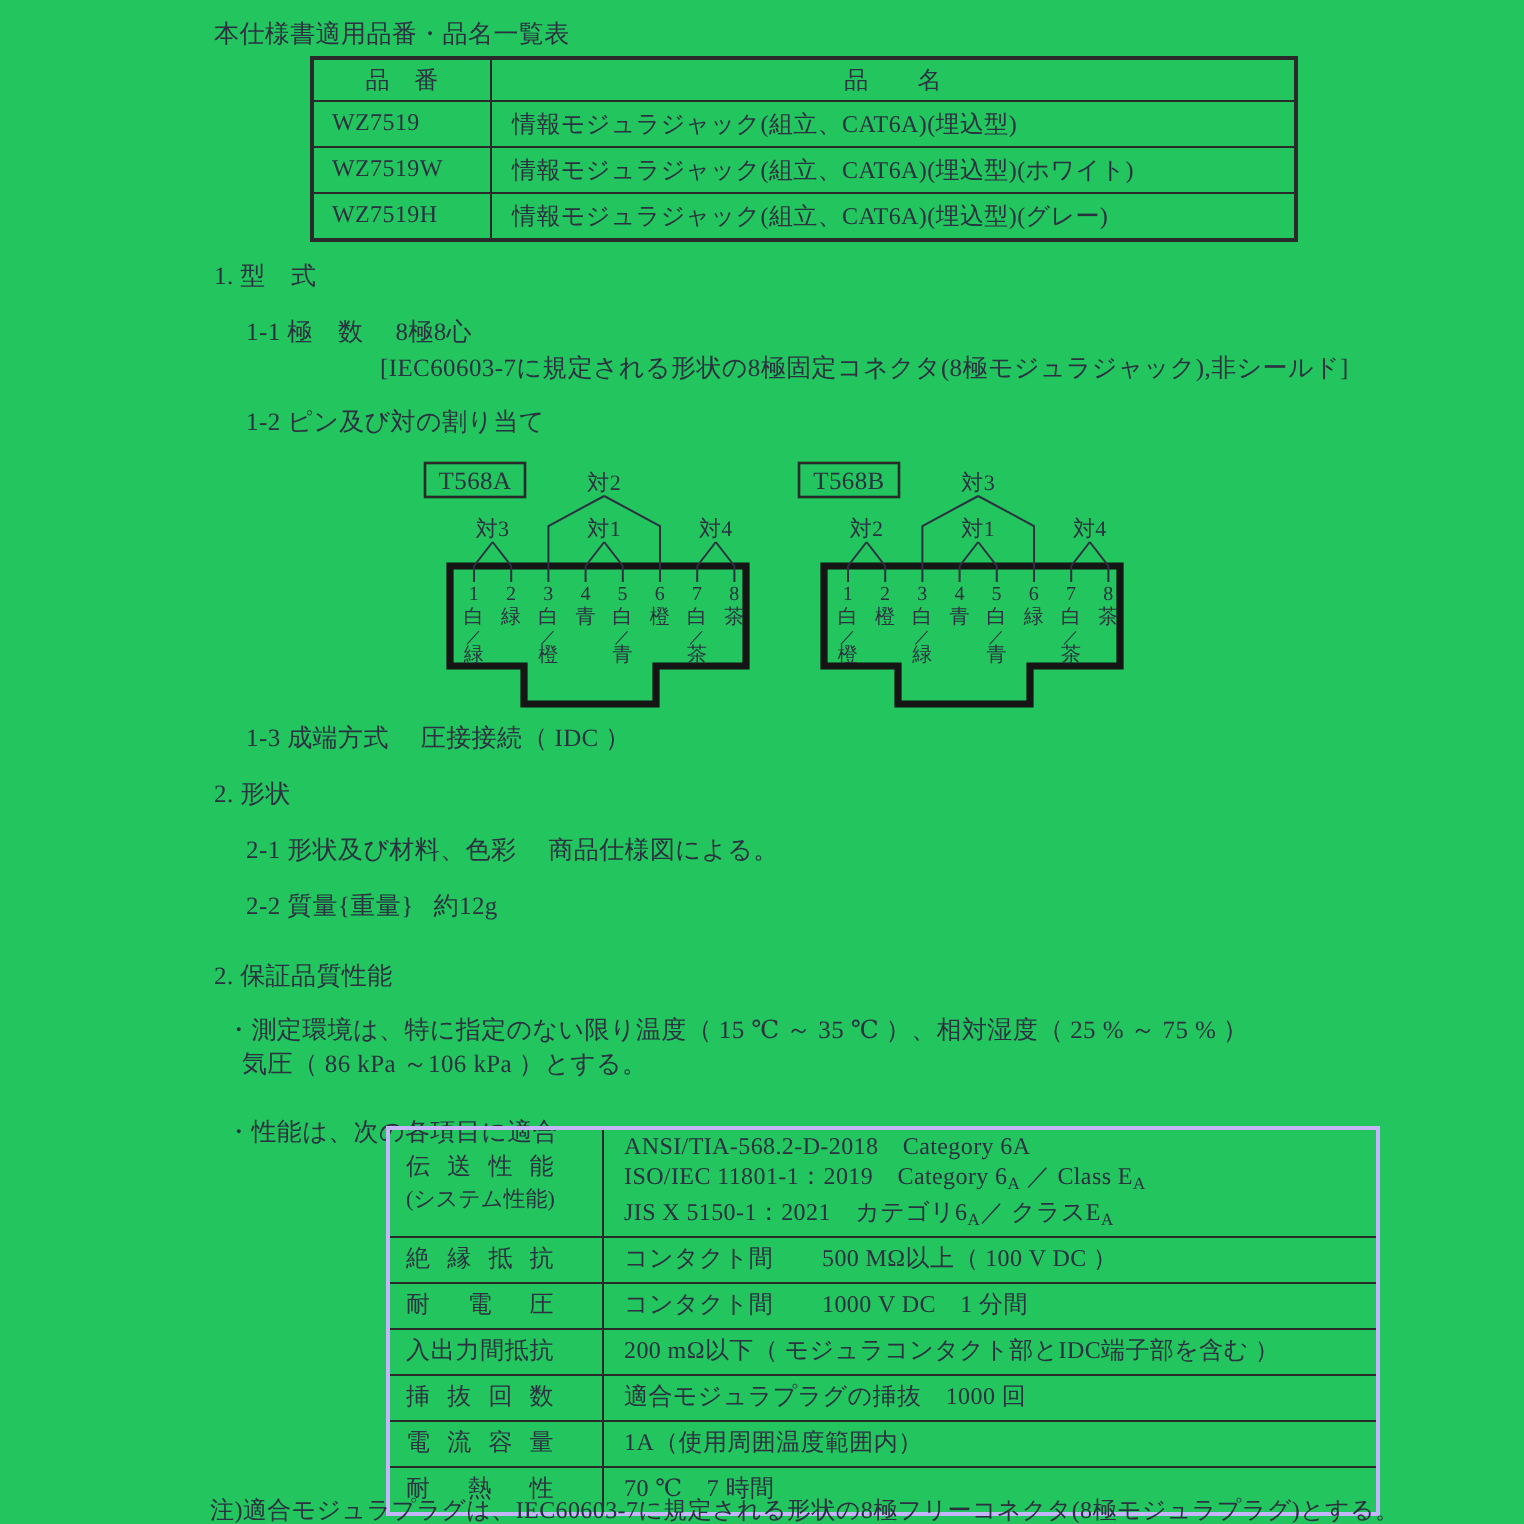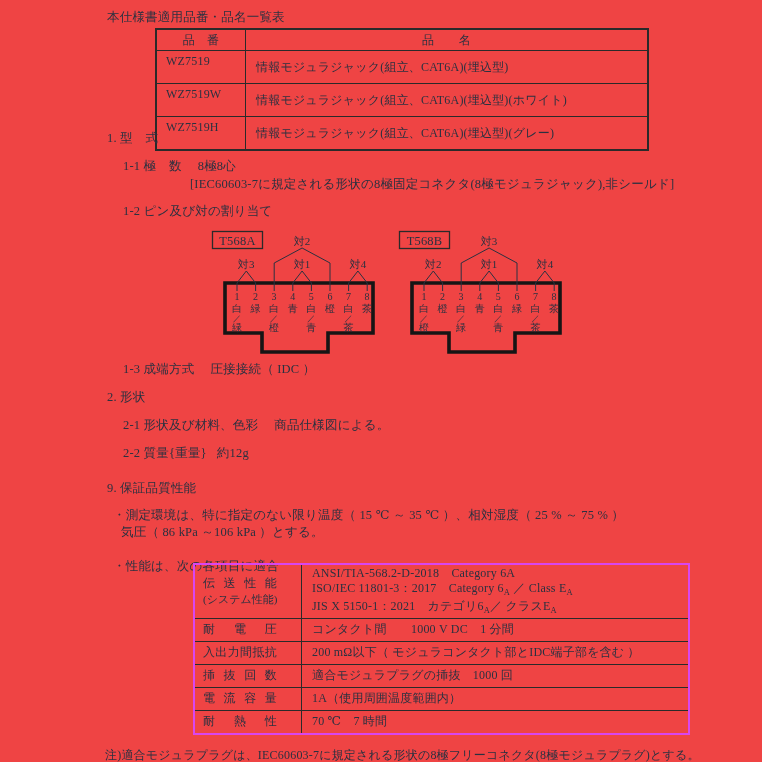--- a/index.html
+++ b/index.html
@@ -1,36 +1,36 @@
 <!DOCTYPE html>
 <html><head>
 <meta charset="utf-8">
 <style>
   html,body{margin:0;padding:0;background:#ffffff;}
   .page{
-    position:relative;width:762px;height:762px;background:#ef4444;overflow:hidden;
+    position:relative;width:762px;height:762px;background:#22c55e;overflow:hidden;
     font-family:"Liberation Serif","DejaVu Serif",serif;
     color:#2b3140;font-size:12.5px;letter-spacing:0.2px;
   }
   .abs{position:absolute;white-space:nowrap;}
   .gap{display:inline-block;width:16px;}
   .gap-sm{display:inline-block;width:10px;}
 
   table{border-collapse:collapse;table-layout:fixed;}
   
   .ptable{width:489px;border:2px solid #2a2a2a;}
   .ptable td,.ptable th{border:1px solid #2a2a2a;height:20px;font-weight:normal;font-size:12px;overflow:hidden;}
   .ptable th{text-align:center;padding:0;}
-  .ptable td.num{width:88px;padding:0 0 12px 9px;text-align:left;}
+  .ptable td.num{width:88px;padding:0 0 2px 9px;text-align:left;}
   .ptable td.name{width:401px;padding:0 0 0 10px;text-align:left;}
   .ptable th.numh{width:88px;}
   .ptable th.nameh{width:401px;}
 
   
-  .perf{width:450px;border:2px solid #d946ef;}
+  .perf{width:450px;border:2px solid #c4b5fd;}
   .perf td{border:1px solid #2a2a2a;font-size:12px;vertical-align:middle;overflow:hidden;}
   .perf td.lab{width:90px;padding:1px 8px;}
   .perf td.val{width:360px;padding:1px 16px 1px 10px;}
   .perf tr.r1 td{height:44px;}
   .perf tr.rn td{height:20px;}
   .jlabel{text-align:justify;text-align-last:justify;width:74px;}
   .syslab{font-size:11px;letter-spacing:0;}
   .specline{line-height:14.5px;white-space:nowrap;}
   .subA{font-size:8.5px;vertical-align:-2.5px;}
 
@@ -164,38 +164,44 @@
   </div>
 
   <div class="abs" style="left:107px;top:389px;">2. 形状</div>
   <div class="abs" style="left:123px;top:417px;">
     <span>2-1 形状及び材料、色彩</span><span class="gap"></span><span>商品仕様図による。</span>
   </div>
   <div class="abs" style="left:123px;top:445px;">
     <span>2-2 質量{重量}</span><span class="gap-sm"></span><span>約12g</span>
   </div>
 
-  <div class="abs" style="left:107px;top:480px;">9. 保証品質性能</div>
+  <div class="abs" style="left:107px;top:480px;">2. 保証品質性能</div>
   <div class="abs" style="left:113px;top:507px;text-align:center;">・測定環境は、特に指定のない限り温度（ 15 ℃ ～ 35 ℃ ）、相対湿度（ 25 % ～ 75 % ）</div>
   <div class="abs" style="left:121px;top:524px;">気圧（ 86 kPa ～106 kPa ）とする。</div>
   <div class="abs" style="left:113px;top:541px;margin-top:17px;">・性能は、次の各項目に適合</div>
 
   <div class="abs" style="left:193px;top:563px;">
     <table class="perf">
       <tbody>
           <tr class="r1">
         <td class="lab">
           <div class="jlabel">伝送性能</div>
           <div class="syslab">(システム性能)</div>
         </td>
         <td class="val">
               <div class="specline"><span>ANSI/TIA-568.2-D-2018　Category 6A</span></div>
-              <div class="specline"><span>ISO/IEC 11801-3：2017　Category 6</span><span class="subA">A</span><span> ／ Class E</span><span class="subA">A</span></div>
+              <div class="specline"><span>ISO/IEC 11801-1：2019　Category 6</span><span class="subA">A</span><span> ／ Class E</span><span class="subA">A</span></div>
               <div class="specline"><span>JIS X 5150-1：2021　カテゴリ6</span><span class="subA">A</span><span>／ クラスE</span><span class="subA">A</span></div>
             </td>
+      </tr>
+      <tr class="rn">
+        <td class="lab">
+              <div class="jlabel">絶縁抵抗</div>
+            </td>
+        <td class="val">コンタクト間　　500 MΩ以上（ 100 V DC ）</td>
       </tr>
       <tr class="rn">
         <td class="lab">
               <div class="jlabel">耐電圧</div>
             </td>
         <td class="val">コンタクト間　　1000 V DC　1 分間</td>
       </tr>
       <tr class="rn">
         <td class="lab">
               <div class="jlabel">入出力間抵抗</div>

